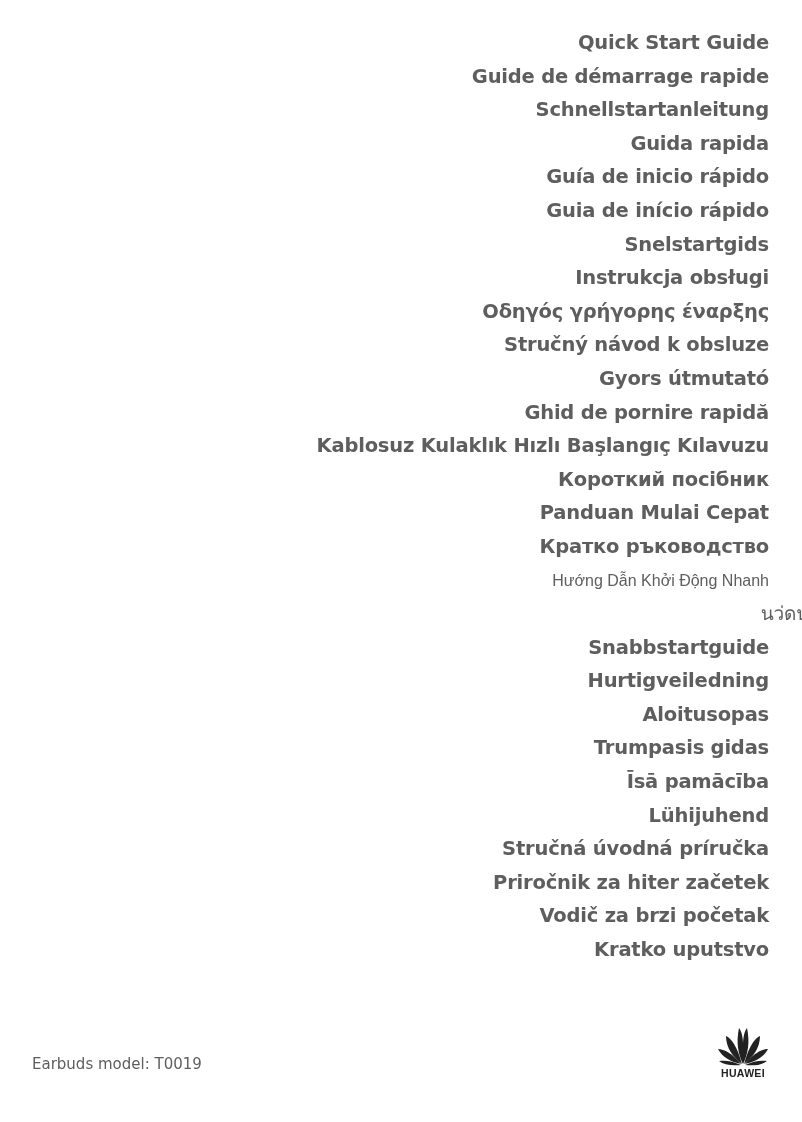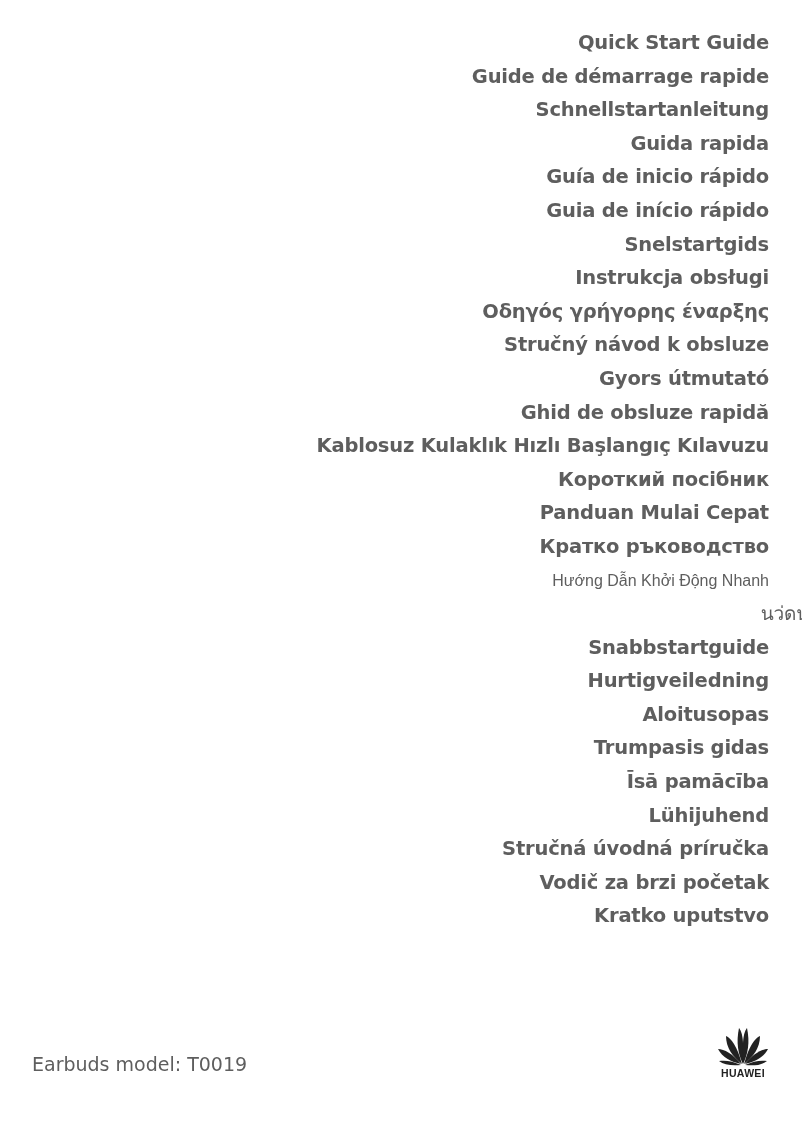--- a/index.html
+++ b/index.html
@@ -18,21 +18,21 @@
       font-family: "DejaVu Sans", sans-serif;
     }
     .title-line.regular {
       font-weight: normal; font-family: "Liberation Sans", sans-serif; font-size: 16px; letter-spacing: 0;
     }
     .title-line.thai {
       font-weight: normal; margin-right: -40px; font-size: 19px;
     }
     .models {
       position: absolute; left: 32px; top: 1054px;
-      font-family: "DejaVu Sans", sans-serif; font-size: 19px; color: #5e5e5e; line-height: 21px; text-align: right;
+      font-family: "DejaVu Sans", sans-serif; font-size: 15px; color: #5e5e5e; line-height: 21px; text-align: right;
     }
     .models div { white-space: nowrap; }
     .logo {
       position: absolute; left: 712px; top: 1024px; width: 62px; height: 60px; text-align: center;
     }
     .logo svg { display: block; margin: 0 auto; }
     .logo-text {
       display: block; font-family: "Liberation Sans", sans-serif; font-weight: bold;
       font-size: 10.5px; color: #222; letter-spacing: 0.3px; margin-top: 1px;
     }
@@ -45,34 +45,35 @@
   <span class="title-line">Guide de démarrage rapide</span>
   <span class="title-line">Schnellstartanleitung</span>
   <span class="title-line">Guida rapida</span>
   <span class="title-line">Guía de inicio rápido</span>
   <span class="title-line">Guia de início rápido</span>
   <span class="title-line">Snelstartgids</span>
   <span class="title-line">Instrukcja obsługi</span>
   <span class="title-line">Οδηγός γρήγορης έναρξης</span>
   <span class="title-line">Stručný návod k obsluze</span>
   <span class="title-line">Gyors útmutató</span>
-  <span class="title-line">Ghid de obsluze rapidă</span>
+  <span class="title-line">Ghid de pornire rapidă</span>
   <span class="title-line">Kablosuz Kulaklık Hızlı Başlangıç Kılavuzu</span>
   <span class="title-line">Короткий посібник</span>
   <span class="title-line">Panduan Mulai Cepat</span>
   <span class="title-line">Кратко ръководство</span>
   <span class="title-line regular">Hướng Dẫn Khởi Động Nhanh</span>
   <span class="title-line thai">นว่ดน</span>
   <span class="title-line">Snabbstartguide</span>
   <span class="title-line">Hurtigveiledning</span>
   <span class="title-line">Aloitusopas</span>
   <span class="title-line">Trumpasis gidas</span>
   <span class="title-line">Īsā pamācība</span>
   <span class="title-line">Lühijuhend</span>
   <span class="title-line">Stručná úvodná príručka</span>
+  <span class="title-line">Priročnik za hiter začetek</span>
   <span class="title-line">Vodič za brzi početak</span>
   <span class="title-line">Kratko uputstvo</span>
 </div>
 
 <div class="models">
   <div>Earbuds model: T0019</div>
 </div>
 
 <div class="logo">
   <svg width="56" height="42" viewBox="0 0 56 42">

